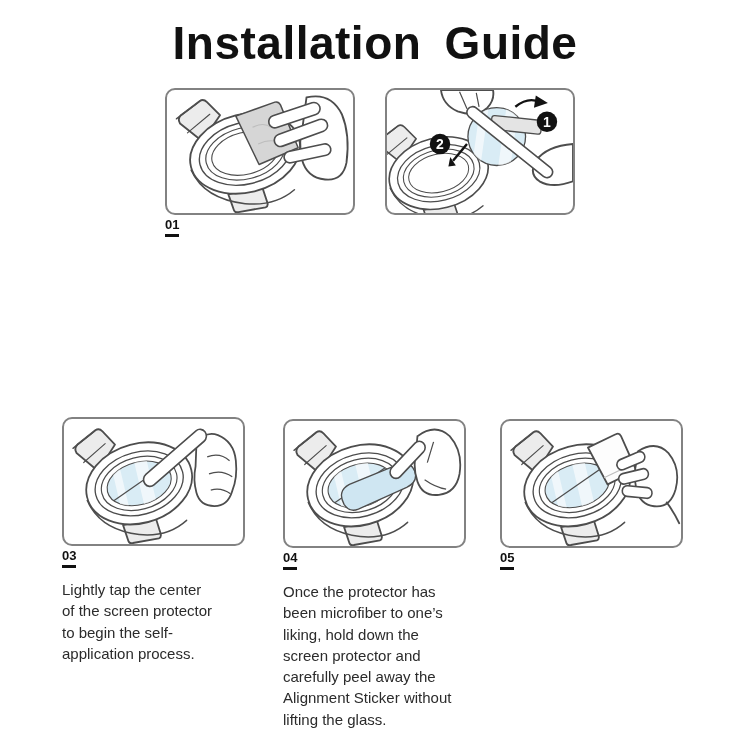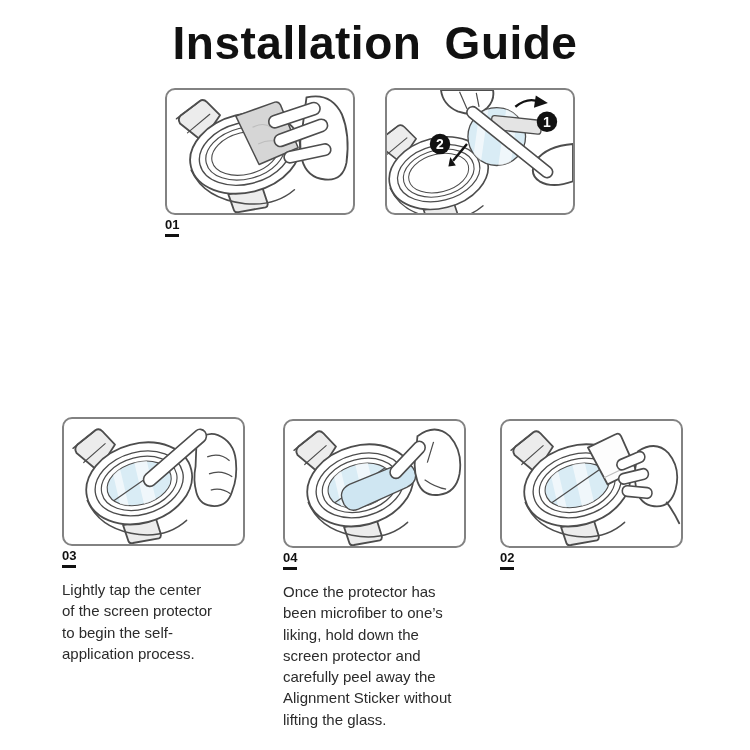--- a/index.html
+++ b/index.html
@@ -175,16 +175,16 @@
           <path d="M154,38 L134,46" stroke="#4d4d4d" stroke-width="13"></path>
           <path d="M154,38 L134,46" stroke="#ffffff" stroke-width="9.5"></path>
           <path d="M158,56 L136,61" stroke="#4d4d4d" stroke-width="13"></path>
           <path d="M158,56 L136,61" stroke="#ffffff" stroke-width="9.5"></path>
           <path d="M162,76 L140,74" stroke="#4d4d4d" stroke-width="13"></path>
           <path d="M162,76 L140,74" stroke="#ffffff" stroke-width="9.5"></path>
         </g>
         <path d="M184,86 Q192,96 198,108" fill="none" stroke="#4d4d4d" stroke-width="2" stroke-linecap="round"></path>
       </svg>
     </div>
-    <div><span class="step-num">02</span></div>
+    <div><span class="step-num">05</span></div>
   </div>
 
 </div>
 
 </body></html>

